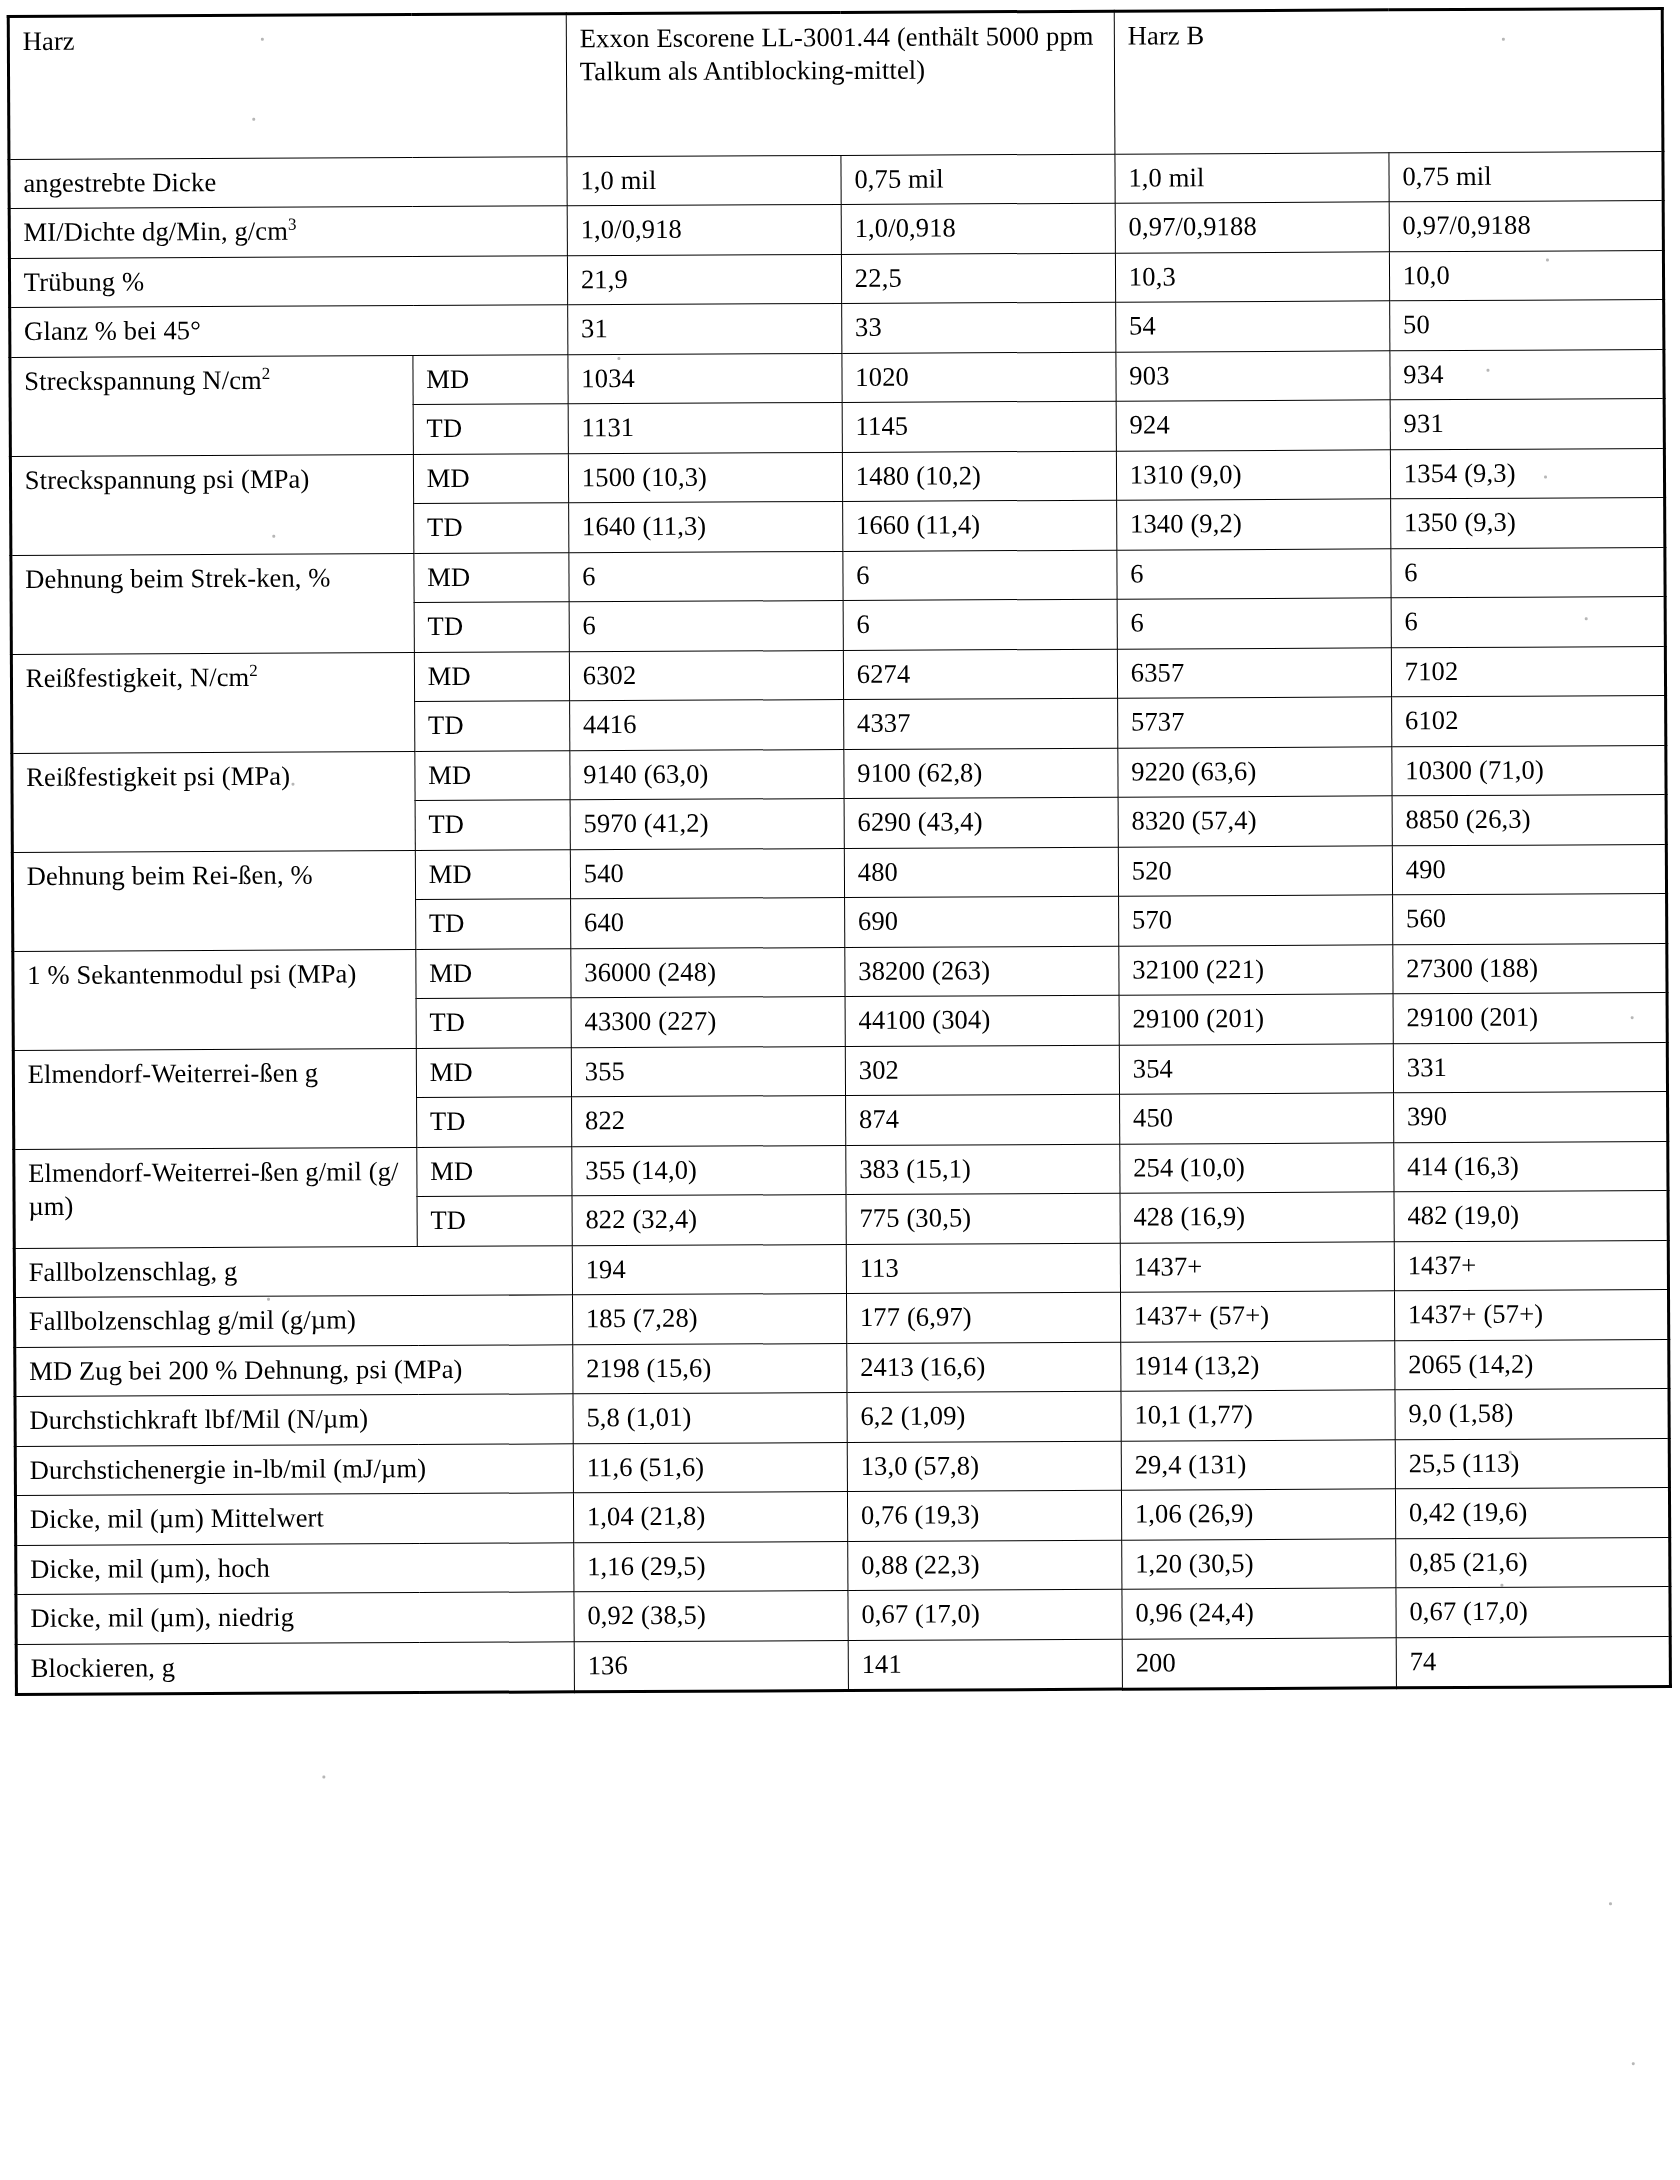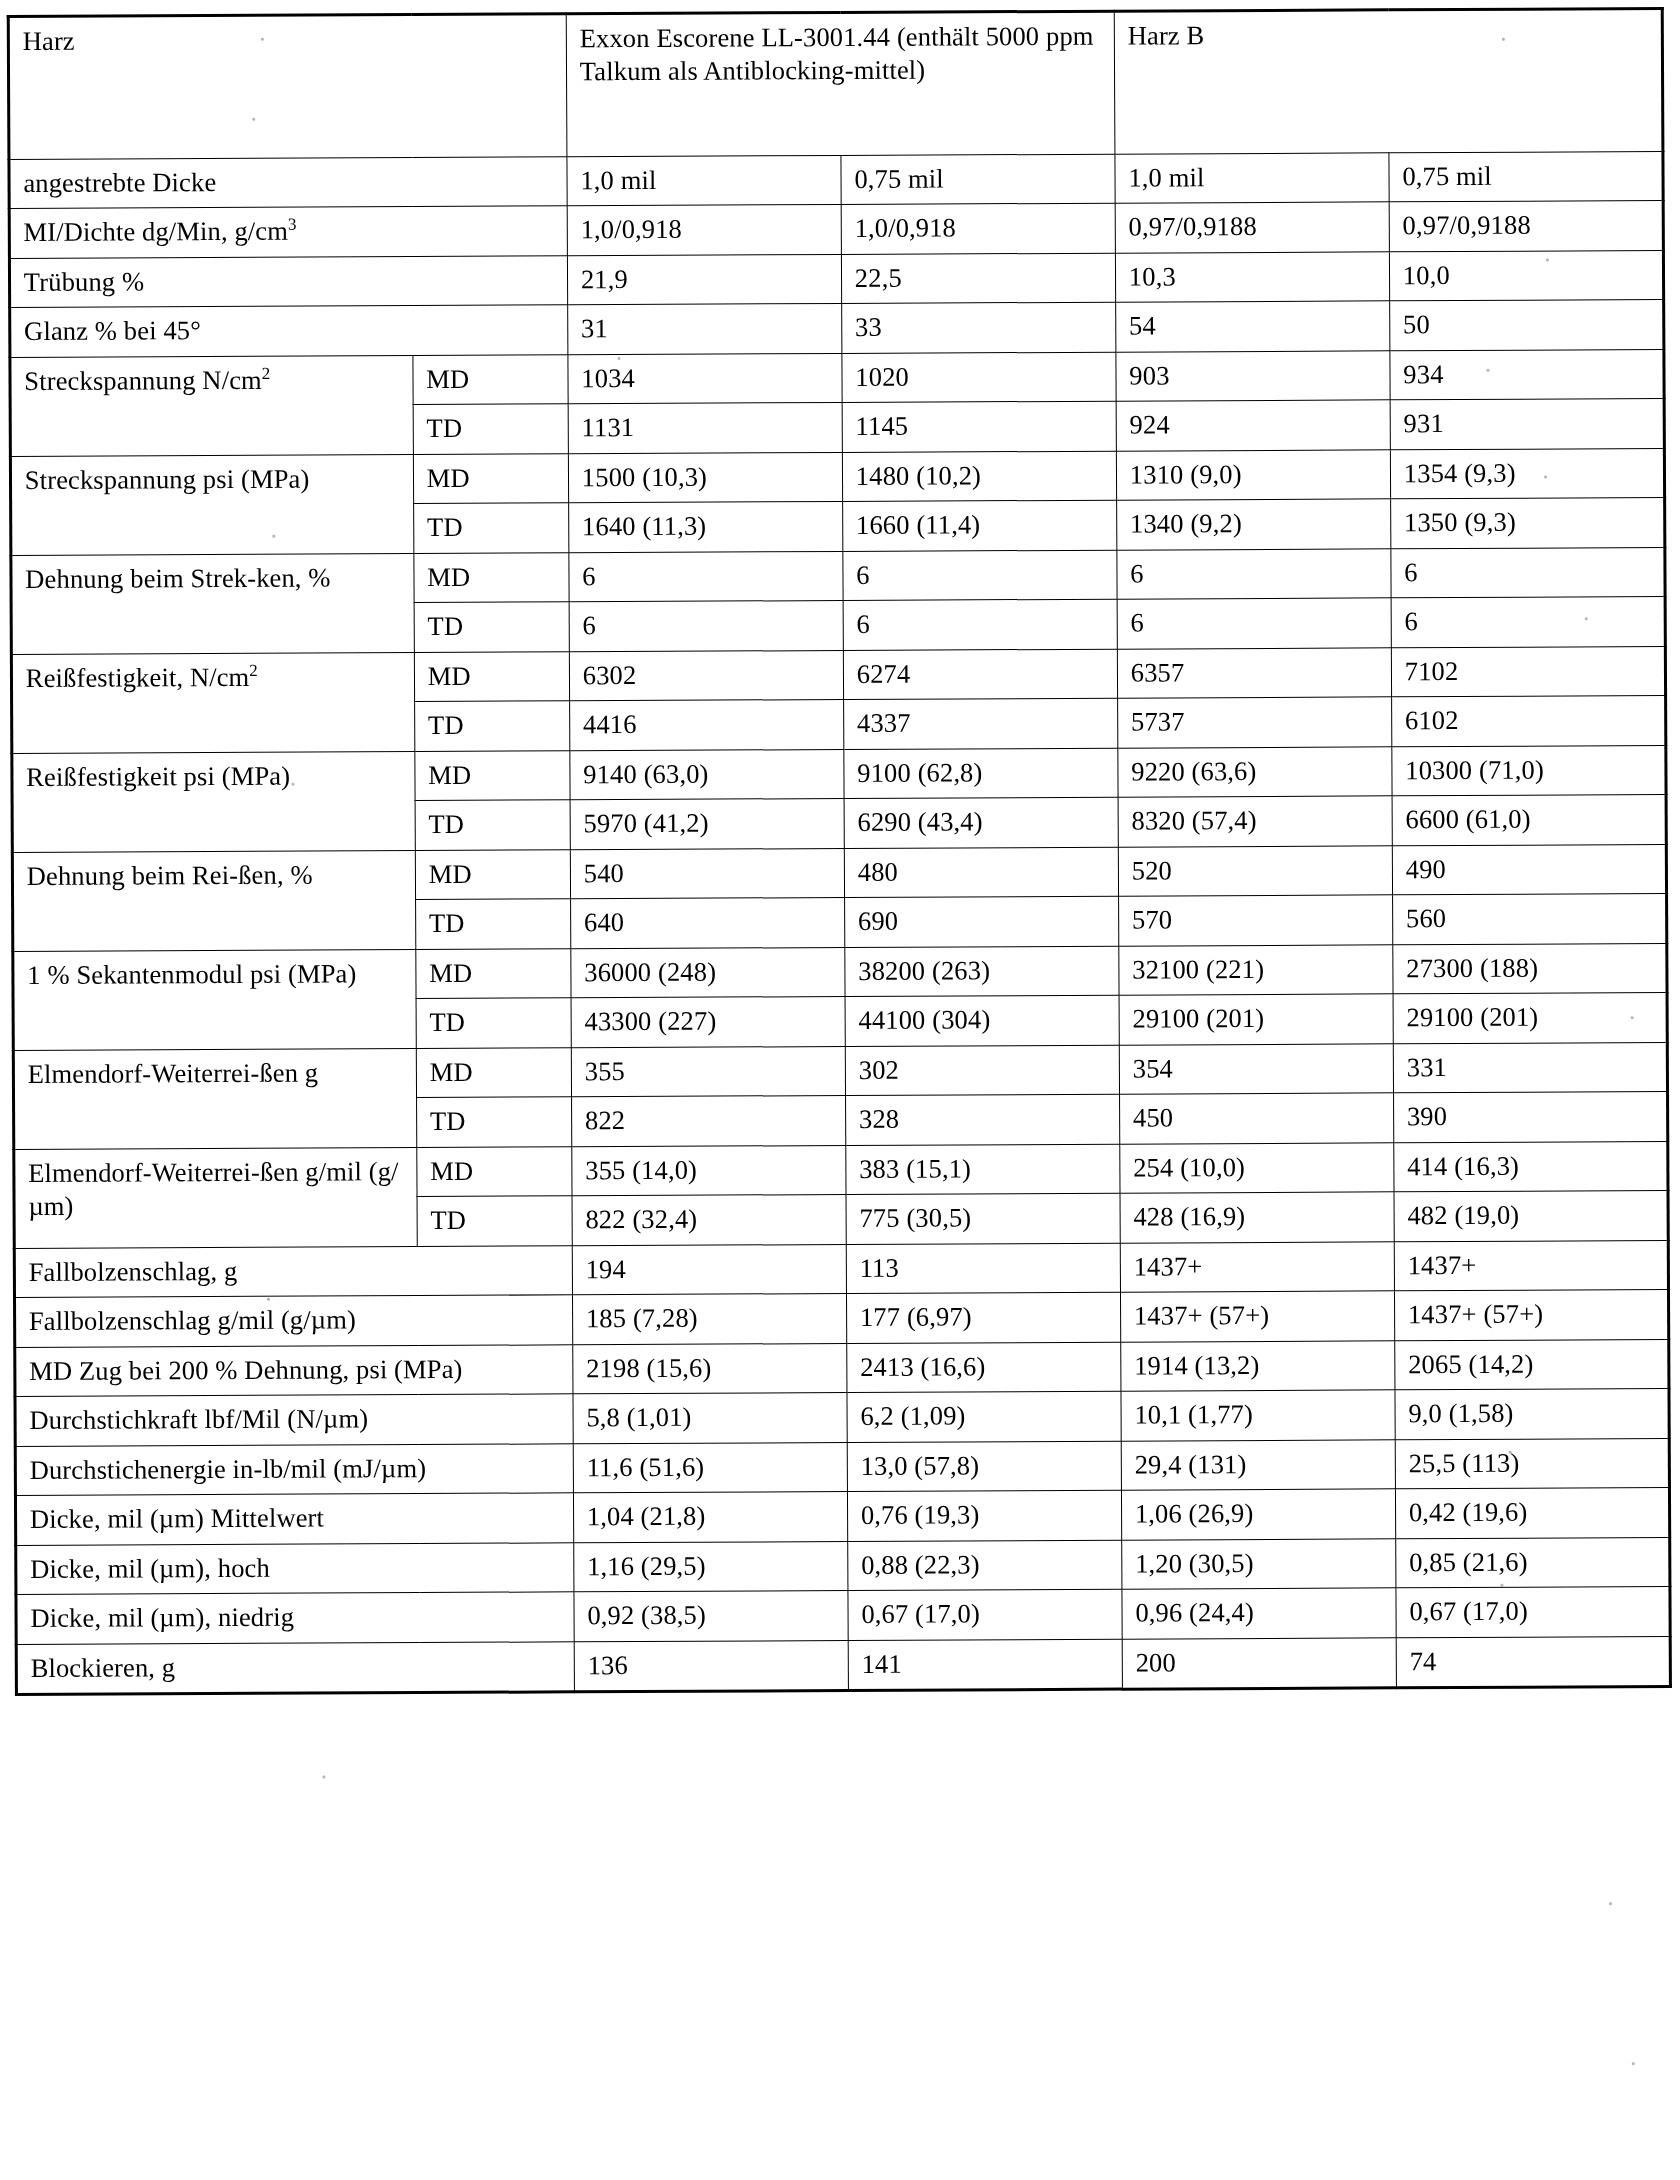--- a/index.html
+++ b/index.html
@@ -186,21 +186,21 @@
             <td class="data">9140 (63,0)</td>
             <td class="data">9100 (62,8)</td>
             <td class="data">9220 (63,6)</td>
             <td class="data">10300 (71,0)</td>
           </tr>
           <tr>
             <td class="dir">TD</td>
             <td class="data">5970 (41,2)</td>
             <td class="data">6290 (43,4)</td>
             <td class="data">8320 (57,4)</td>
-            <td class="data">6600 (61,0)</td>
+            <td class="data">8850 (26,3)</td>
           </tr>
           <tr>
             <td class="label tall" rowspan="2">Dehnung  beim Rei-ßen,  %</td>
             <td class="dir">MD</td>
             <td class="data">540</td>
             <td class="data">480</td>
             <td class="data">520</td>
             <td class="data">490</td>
           </tr>
           <tr>
@@ -229,21 +229,21 @@
             <td class="label tall" rowspan="2">Elmendorf-Weiterrei-ßen g</td>
             <td class="dir">MD</td>
             <td class="data">355</td>
             <td class="data">302</td>
             <td class="data">354</td>
             <td class="data">331</td>
           </tr>
           <tr>
             <td class="dir">TD</td>
             <td class="data">822</td>
-            <td class="data">328</td>
+            <td class="data">874</td>
             <td class="data">450</td>
             <td class="data">390</td>
           </tr>
           <tr>
             <td class="label tall" rowspan="2">Elmendorf-Weiterrei-ßen g/mil (g/µm)</td>
             <td class="dir">MD</td>
             <td class="data">355 (14,0)</td>
             <td class="data">383 (15,1)</td>
             <td class="data">254 (10,0)</td>
             <td class="data">414 (16,3)</td>

